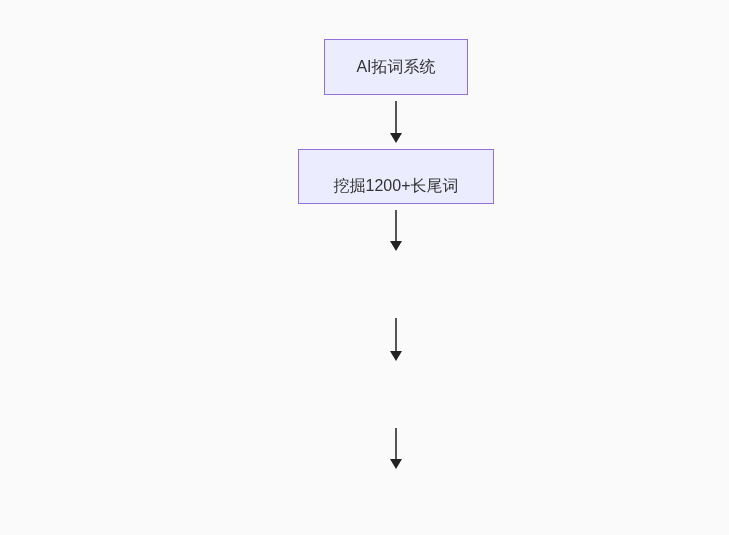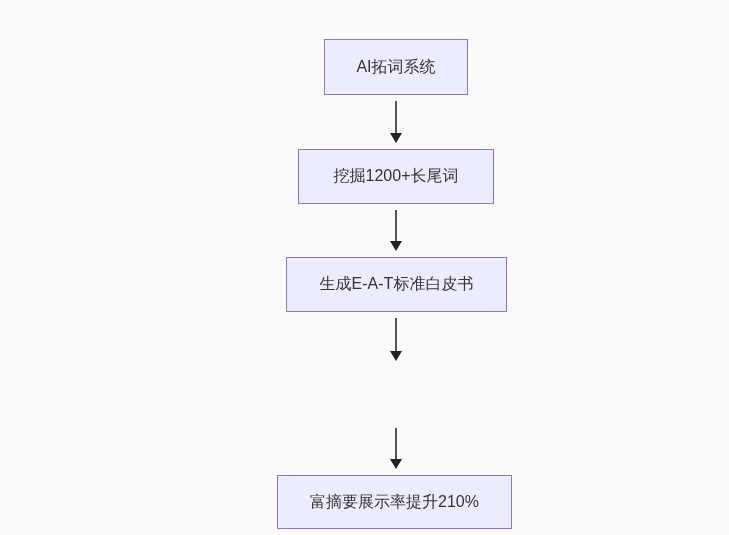--- a/index.html
+++ b/index.html
@@ -28,21 +28,21 @@
     border: 1px solid var(--node-border);
     color: var(--text);
     font-size: 16px;
     display: flex;
     align-items: center;
     justify-content: center;
     text-align: center;
     white-space: nowrap;
   }
   .n1 { left: 300px; top: 15px;  width: 144px; height: 56px; }
-  .n2 { left: 274px; top: 125px; width: 196px; height: 55px; }
+  .n2 { left: 274px; top: 125px; width: 196px; height: 55px; align-items: flex-end; }
   .n3 { left: 262px; top: 233px; width: 221px; height: 55px; }
   .n4 { left: 264px; top: 343px; width: 216px; height: 55px; }
   .n5 { left: 253px; top: 451px; width: 235px; height: 54px; }
   .edge {
     position: absolute;
     left: 365px;
     width: 13px;
   }
   .e1 { top: 71px;  height: 54px; }
   .e2 { top: 180px; height: 53px; }
@@ -84,32 +84,26 @@
 
   <div class="flow-node n2">
     <span>挖掘1200+长尾词</span>
   </div>
 
   <div class="edge e2">
     <div class="line"></div>
     <div class="head"></div>
   </div>
 
-  <div class="flow-node n3">
-    <span>生成E-A-T标准白皮书</span>
-  </div>
 
   <div class="edge e3">
     <div class="line"></div>
     <div class="head"></div>
   </div>
 
 
   <div class="edge e4">
     <div class="line"></div>
     <div class="head"></div>
   </div>
 
-  <div class="flow-node n5">
-    <span>富摘要展示率提升210%</span>
-  </div>
 
 </div>
 
 </body></html>

